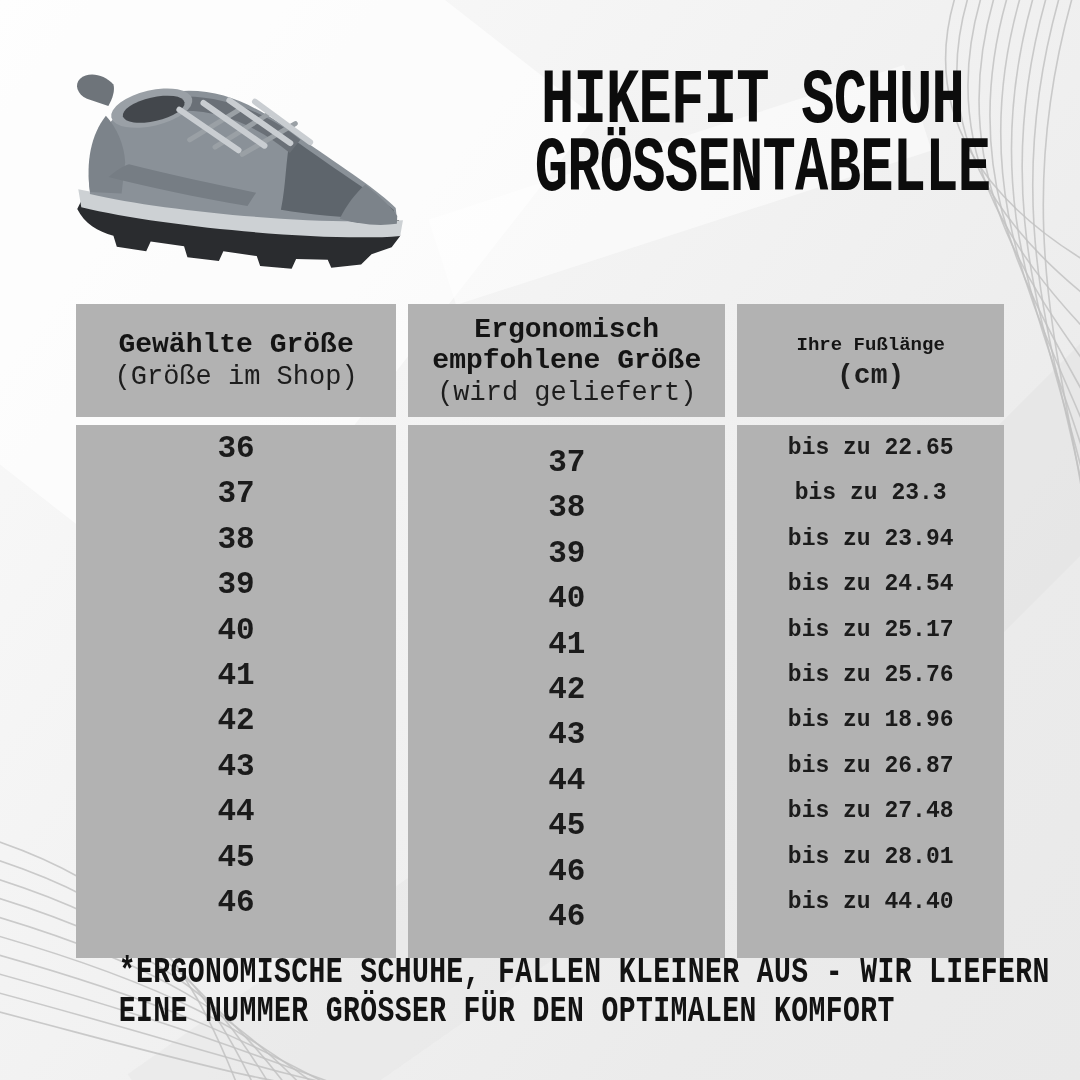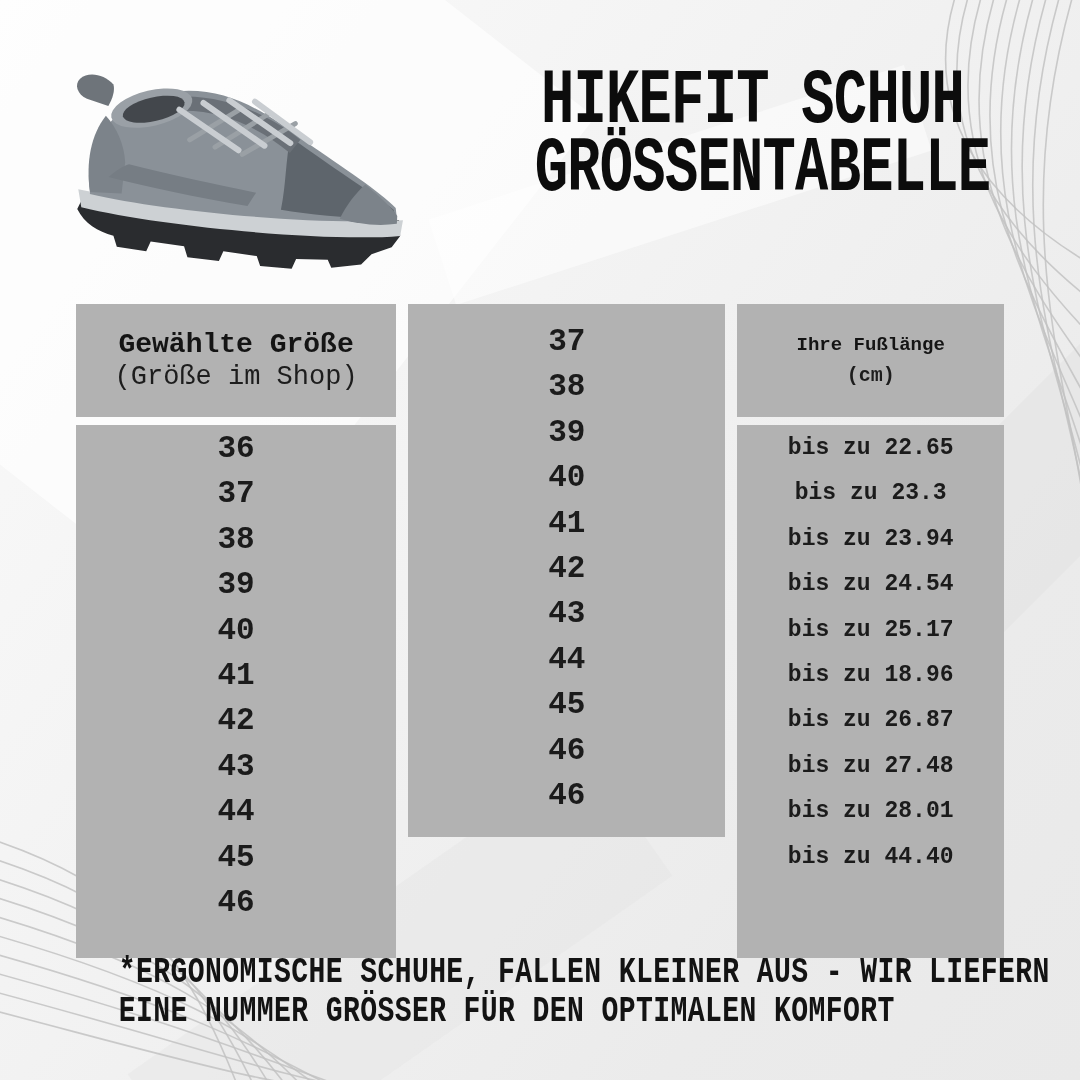--- a/index.html
+++ b/index.html
@@ -25,21 +25,21 @@
 
   
   .size-table{position:absolute;left:76px;top:272px;width:928px;display:flex;gap:12px;margin-top:32px;}
   .col{display:flex;flex-direction:column;gap:8px;}
   .c1{width:323px;} .c2{width:320px;} .c3{width:269px;}
   .hdr{height:113px;background:#b2b2b2;display:flex;flex-direction:column;justify-content:center;
     align-items:center;text-align:center;box-sizing:border-box;padding:2px 6px;}
   .hdr-title{font-weight:bold;font-size:28px;line-height:31px;color:#141414;}
   .hdr-sub{font-size:27px;line-height:30px;font-weight:normal;color:#1d1d1d;margin-top:2px;}
   .c3 .hdr-title{font-size:19px;}
-  .c3 .hdr-sub{font-weight:bold;font-size:20px;margin-top:0;}
+  .c3 .hdr-sub{font-weight:bold;font-size:28px;margin-top:0;}
   .body{height:533px;background:#b2b2b2;box-sizing:border-box;padding-top:1px;}
   .c2 .body{padding-top:15px;}
   .cell-line{height:45.4px;line-height:45.4px;text-align:center;font-size:31px;font-weight:bold;color:#1b1b1b;}
   .c3 .cell-line{font-size:23px;}
 
   
   .footnote{position:absolute;left:0;top:953px;width:1080px;font-weight:bold;color:#131313;}
   .fn-line{display:block;font-size:36px;line-height:39px;letter-spacing:.5px;white-space:nowrap;
     transform:scaleX(.78);transform-origin:50% 50%;}
 </style>
@@ -138,20 +138,24 @@
           <div class="cell-line">40</div>
           <div class="cell-line">41</div>
           <div class="cell-line">42</div>
           <div class="cell-line">43</div>
           <div class="cell-line">44</div>
           <div class="cell-line">45</div>
           <div class="cell-line">46</div>
         </div>
     </div>
     <div class="col c2">
+      <div class="hdr">
+        <div class="hdr-title">Ergonomisch empfohlene Größe</div>
+        <div class="hdr-sub">(wird geliefert)</div>
+      </div>
       <div class="body">
           <div class="cell-line">37</div>
           <div class="cell-line">38</div>
           <div class="cell-line">39</div>
           <div class="cell-line">40</div>
           <div class="cell-line">41</div>
           <div class="cell-line">42</div>
           <div class="cell-line">43</div>
           <div class="cell-line">44</div>
           <div class="cell-line">45</div>
@@ -163,20 +167,21 @@
       <div class="hdr">
         <div class="hdr-title">Ihre Fußlänge</div>
         <div class="hdr-sub">(cm)</div>
       </div>
       <div class="body">
           <div class="cell-line">bis zu 22.65</div>
           <div class="cell-line">bis zu 23.3</div>
           <div class="cell-line">bis zu 23.94</div>
           <div class="cell-line">bis zu 24.54</div>
           <div class="cell-line">bis zu 25.17</div>
+          <div class="cell-line">bis zu 25.76</div>
           <div class="cell-line">bis zu 18.96</div>
           <div class="cell-line">bis zu 26.87</div>
           <div class="cell-line">bis zu 27.48</div>
           <div class="cell-line">bis zu 28.01</div>
           <div class="cell-line">bis zu 44.40</div>
         </div>
     </div>
   </div>
 
   <div class="footnote">

